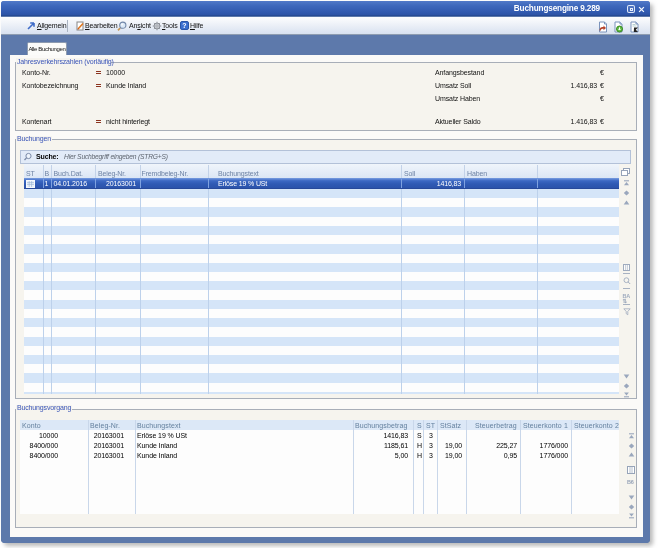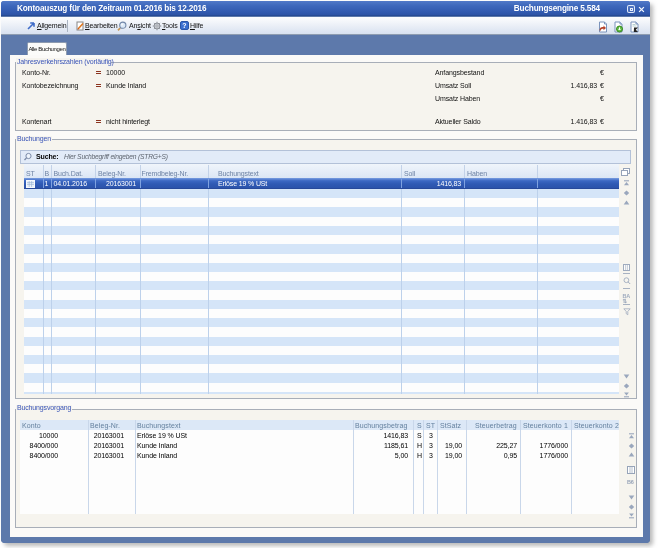--- a/index.html
+++ b/index.html
@@ -32,22 +32,21 @@
 .h3txt{position:absolute;top:421.5px;font-size:7px;letter-spacing:0.1px;color:#64809e;white-space:nowrap;z-index:2;}
 .sep3{position:absolute;top:420px;width:1px;height:94px;background:#c9d7ea;z-index:2;}
 .r3{position:absolute;font-size:7px;letter-spacing:-0.1px;color:#000;white-space:nowrap;z-index:3;}
 .stripico{position:absolute;z-index:3;}
 svg{display:block;}
 </style></head>
 <body>
 <div id="page">
 <div id="win">
   <div id="titlebar">
-    <div class="ttxt" style="left:16px;">Kontoauszug für den Zeitraum 01.2016 bis 12.2016</div>
-    <div class="ttxt" style="left:512px;width:87px;text-align:right;">Buchungsengine 5.584</div>
+    <div class="ttxt" style="left:512px;width:87px;text-align:right;">Buchungsengine 9.289</div>
     <div class="ab" style="left:625.5px;top:4px;width:8.5px;height:8px;border:1px solid rgba(240,246,255,0.9);border-radius:2px;background:rgba(255,255,255,0.10);">
       <div class="ab" style="left:2px;top:1.5px;width:3px;height:3px;border:1px solid rgba(240,246,255,0.95);"></div>
     </div>
     <svg class="ab" style="left:637px;top:4.5px;" width="7" height="7" viewBox="0 0 7 7">
           <path d="M1.1 1.1 L5.9 5.9 M5.9 1.1 L1.1 5.9" stroke="#f4f8ff" stroke-width="1.25"></path>
         </svg>
   </div>
   <div id="toolbar">
     <svg class="ab" style="left:26px;top:4px;" width="9" height="9" viewBox="0 0 9 9">
           <path d="M1 8 L7 2 M7 2 L3.2 2 M7 2 L7 5.8" stroke="#3f6cc8" stroke-width="1.6" fill="none"></path>

